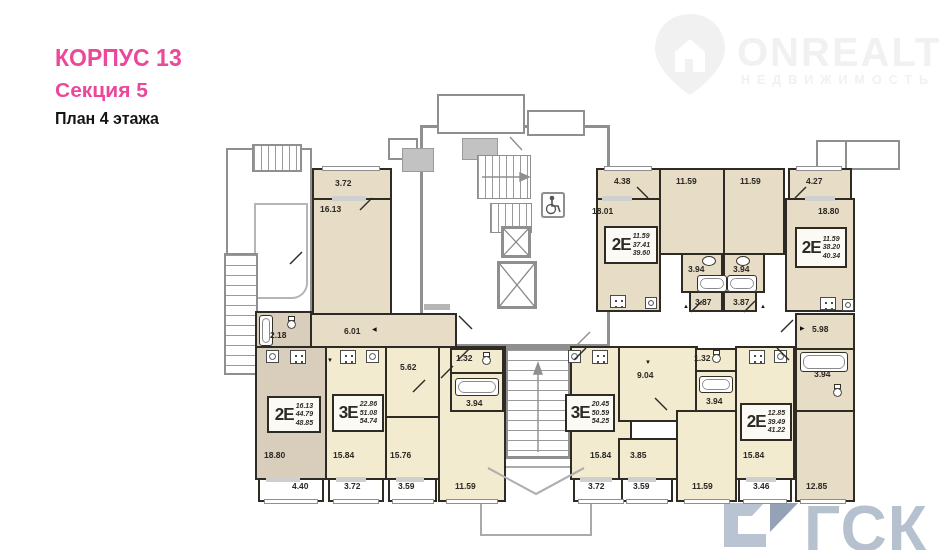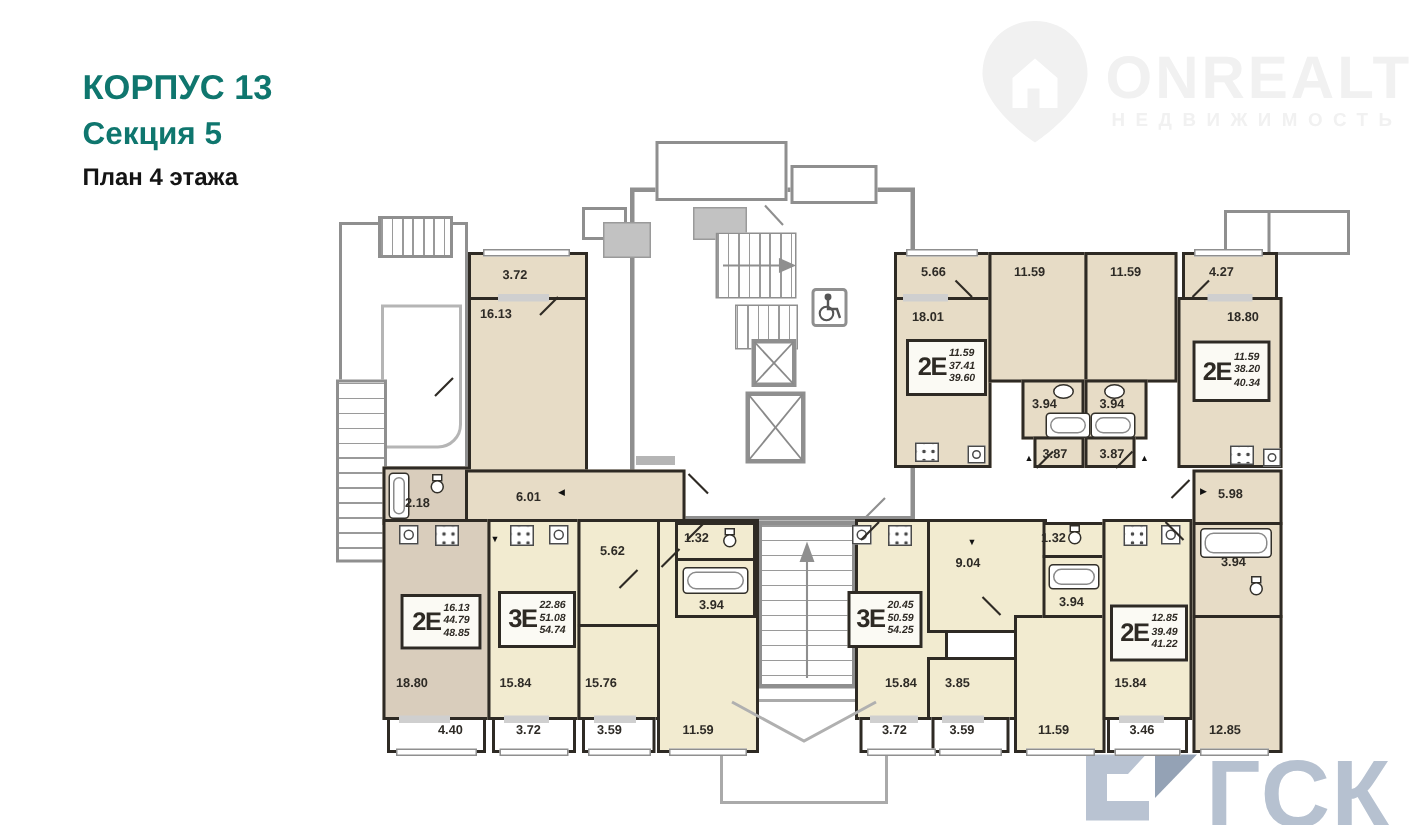--- a/index.html
+++ b/index.html
@@ -29,21 +29,21 @@
   .wc{position:absolute;width:9px;height:13px;z-index:25;}
   .wc .bowl{position:absolute;left:0;top:4px;width:9px;height:9px;border:1.2px solid #33302a;border-radius:50%;box-sizing:border-box;background:#fff;}
   .wc .tank{position:absolute;left:1px;top:0;width:7px;height:5px;border:1.2px solid #33302a;box-sizing:border-box;background:#fff;}
   .kgrid{position:absolute;border:1px solid #4a4a4a;box-sizing:border-box;z-index:25;background:#fff;
          background-image:radial-gradient(circle,#4a4a4a 1.1px,transparent 1.4px);background-size:6px 6px;background-position:2px 2px;}
   .kbox{position:absolute;border:1px solid #4a4a4a;box-sizing:border-box;z-index:25;background:#fff;}
   .kbox i{position:absolute;inset:2px;border:1px solid #4a4a4a;border-radius:50%;display:block;}
   .oval{position:absolute;border:1.2px solid #33302a;border-radius:50%;background:#fff;z-index:25;}
   .tri{position:absolute;font-size:6px;color:#111;z-index:30;line-height:1;}
   
-  .t-orange{position:absolute;color:#0f766e;font-weight:bold;}
+  .t-orange{position:absolute;color:#ec4899;font-weight:bold;}
   .t-black{position:absolute;color:#141414;font-weight:bold;}
   
   .wm-onrealt{position:absolute;color:#f1f1f1;font-weight:bold;}
   .wm-gsk-text{position:absolute;color:#b6c1d0;font-weight:bold;font-size:64px;letter-spacing:1px;z-index:5;}
   svg.overlay{position:absolute;left:0;top:0;z-index:28;pointer-events:none;}
 </style>
 </head>
 <body>
 
 <div class="t-orange" style="left:55px;top:45px;font-size:23px;">КОРПУС 13</div>
@@ -216,22 +216,22 @@
 
   <div class="tri" style="left:372px;top:326px;">◀</div>
   <div class="tri" style="left:327px;top:357px;">▼</div>
   <div class="tri" style="left:645px;top:359px;">▼</div>
   <div class="tri" style="left:683px;top:303px;">▲</div>
   <div class="tri" style="left:760px;top:303px;">▲</div>
   <div class="tri" style="left:800px;top:325px;">▶</div>
 
   <span class="area" style="left:335px;top:178px;">3.72</span>
   <span class="area" style="left:320px;top:204px;">16.13</span>
-  <span class="area" style="left:614px;top:176px;">5.66</span>
-  <span class="area" style="left:608px;top:206px;">18.01</span>
+  <span class="area" style="left:614px;top:176px;">4.38</span>
+  <span class="area" style="left:592px;top:206px;">18.01</span>
   <span class="area" style="left:676px;top:176px;">11.59</span>
   <span class="area" style="left:740px;top:176px;">11.59</span>
   <span class="area" style="left:806px;top:176px;">4.27</span>
   <span class="area" style="left:818px;top:206px;">18.80</span>
   <span class="area" style="left:688px;top:264px;">3.94</span>
   <span class="area" style="left:733px;top:264px;">3.94</span>
   <span class="area" style="left:695px;top:297px;">3.87</span>
   <span class="area" style="left:733px;top:297px;">3.87</span>
   <span class="area" style="left:270px;top:330px;">2.18</span>
   <span class="area" style="left:344px;top:326px;">6.01</span>

